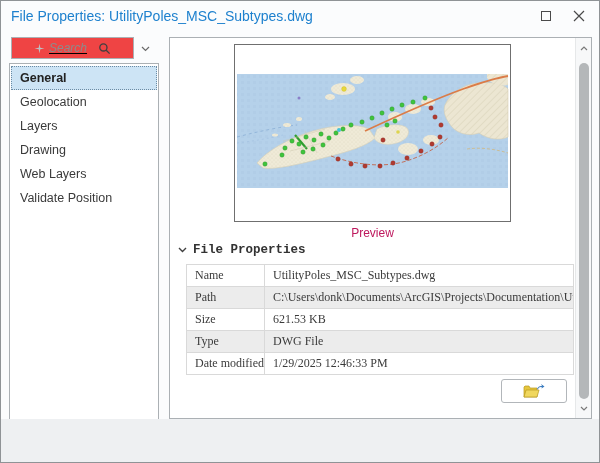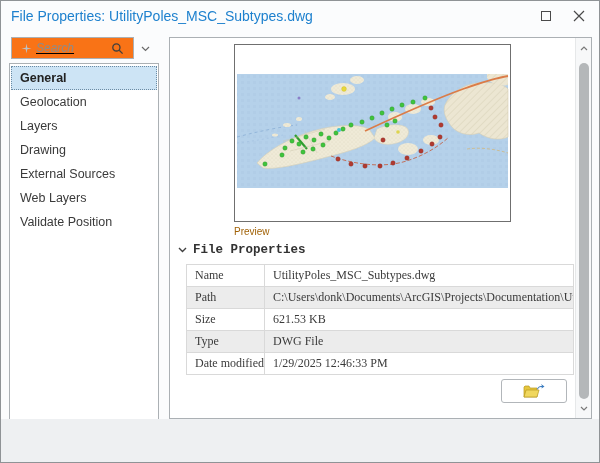--- a/index.html
+++ b/index.html
@@ -11,37 +11,37 @@
   
   .titlebar { position:absolute; left:0; top:0; width:100%; height:30px; }
   .title { position:absolute; left:10px; top:0; line-height:30px; font-size:14px; color:#1e81ce; white-space:nowrap; }
   .win-btn { position:absolute; top:3px; width:30px; height:24px; display:flex; align-items:center; justify-content:center; cursor:default; }
   .win-btn.max { left:530px; }
   .win-btn.close { left:563px; }
   .max-glyph { width:10px; height:10px; border:1px solid #4a4a4a; }
 
   
   .search-box { position:absolute; left:10px; top:36px; width:123px; height:22px;
-                background:#f97316; border:1px solid #abb0b4; display:flex; align-items:center; padding:0 9px; gap:4px;text-decoration:underline; }
+                background:#ef4444; border:1px solid #abb0b4; display:flex; align-items:center; padding:0 22px; gap:4px;text-decoration:underline; }
   .search-box input { flex:1; min-width:0; border:none; outline:none; font-size:12px; color:#333; background:transparent; font-family:inherit; }
   .search-box input::placeholder { font-style:italic; color:#8c8c8c; }
   .search-dd { position:absolute; left:137px; top:43px; width:14px; height:10px; display:flex; align-items:center; justify-content:center; }
   .nav-list { position:absolute; left:8px; top:62px; width:150px; height:399px;
               background:#fff; border:1px solid #abb0b4; padding-top:2px; }
   .nav-item { height:24px; line-height:22px; padding:0 8px; margin:0 1px; font-size:12.5px; color:#3a3a3a;
               border:1px dotted transparent; white-space:nowrap; overflow:hidden; cursor:default; }
   .nav-item.selected { background:#cde4f5; font-weight:bold; color:#222; border-color:#6b8ba4; }
 
   
   .content { position:absolute; left:168px; top:36px; width:423px; height:382px;
              background:#fff; border:1px solid #abb0b4; }
   .preview-box { position:absolute; left:64px; top:6px; width:277px; height:178px;
                  border:1px solid #6f6f6f; background:#fff; }
-  .preview-caption { position:absolute; left:64px; top:188px; width:277px; 
-                     font-size:10px; color:#a16207; }
+  .preview-caption { position:absolute; left:64px; top:188px; width:277px; text-align:center;
+                     font-size:12px; color:#be185d; }
   .section-hdr { position:absolute; left:8px; top:205px; display:flex; align-items:center; gap:6px;
                  font-size:12.5px; font-weight:bold; color:#323232; cursor:default;font-family:Liberation Mono, monospace; }
   .props { position:absolute; left:16px; top:226px; width:388px; border-collapse:collapse;
            table-layout:fixed; font-size:12px; color:#3a3a3a; background:#fff; }
   .props td { border:1px solid #d9d9d9; padding:2px 8px; height:22px; white-space:nowrap; overflow:hidden;font-family:Liberation Serif, serif; }
   .props td.lbl { width:78px; }
   .props tr.alt { background:#ececec; }
   .folder-btn { position:absolute; left:331px; top:341px; width:66px; height:24px;
                 background:#fff; border:1px solid #b2b6ba; border-radius:3px;
                 display:flex; align-items:center; justify-content:center; cursor:default; }
@@ -86,21 +86,20 @@
     <svg width="9" height="6" viewBox="0 0 9 6">
       <polyline points="1,1 4.5,4.5 8,1" fill="none" stroke="#6a6a6a" stroke-width="1.2"></polyline>
     </svg>
   </div>
 
   <div class="nav-list">
     <div class="nav-item selected">General</div>
     <div class="nav-item">Geolocation</div>
     <div class="nav-item">Layers</div>
     <div class="nav-item">Drawing</div>
-    <div class="nav-item">External Sources</div>
     <div class="nav-item">Web Layers</div>
     <div class="nav-item">Validate Position</div>
   </div>
 
   <div class="content">
 
     <div class="preview-box">
       <svg width="275" height="176" viewBox="0 0 275 176">
         <defs>
           <pattern id="landtx" width="4" height="4" patternUnits="userSpaceOnUse">

